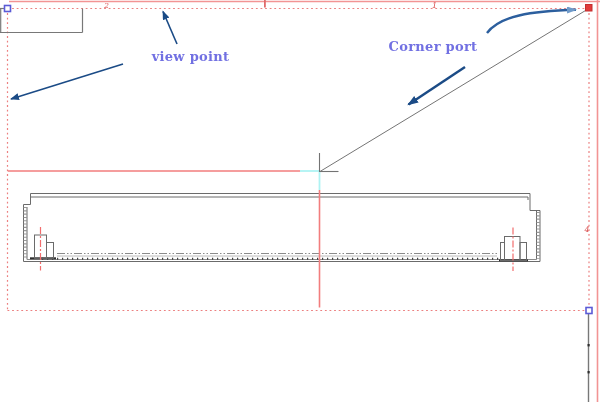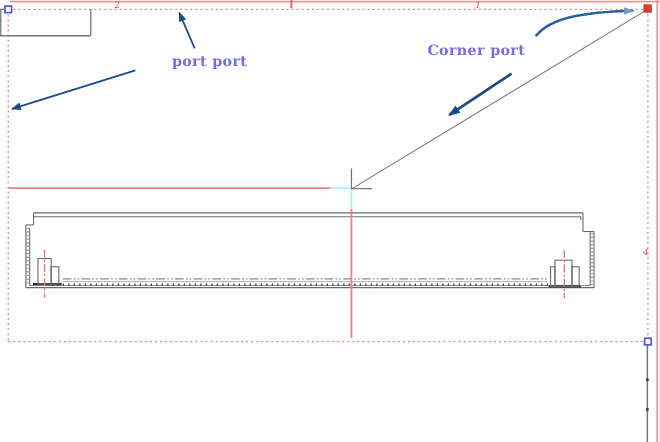--- a/index.html
+++ b/index.html
@@ -131,18 +131,18 @@
     </g>
 
     <g>
       <rect x="4.5" y="5.5" width="6" height="6" fill="#ffffff" stroke="#5b5bd6" stroke-width="1.6"></rect>
       <rect x="586" y="307.5" width="6" height="6" fill="#ffffff" stroke="#5b5bd6" stroke-width="1.6"></rect>
       <rect x="585.5" y="4.5" width="6.5" height="6.5" fill="#e13b3b" stroke="#c22f2f" stroke-width="1"></rect>
     </g>
   </svg>
 
   <div class="cad-label vp-label">
-    <div>port port</div>
+    <div>view point</div>
   </div>
 
   <div class="cad-label corner-label">Corner port</div>
 
 </div>
 
 </body></html>

